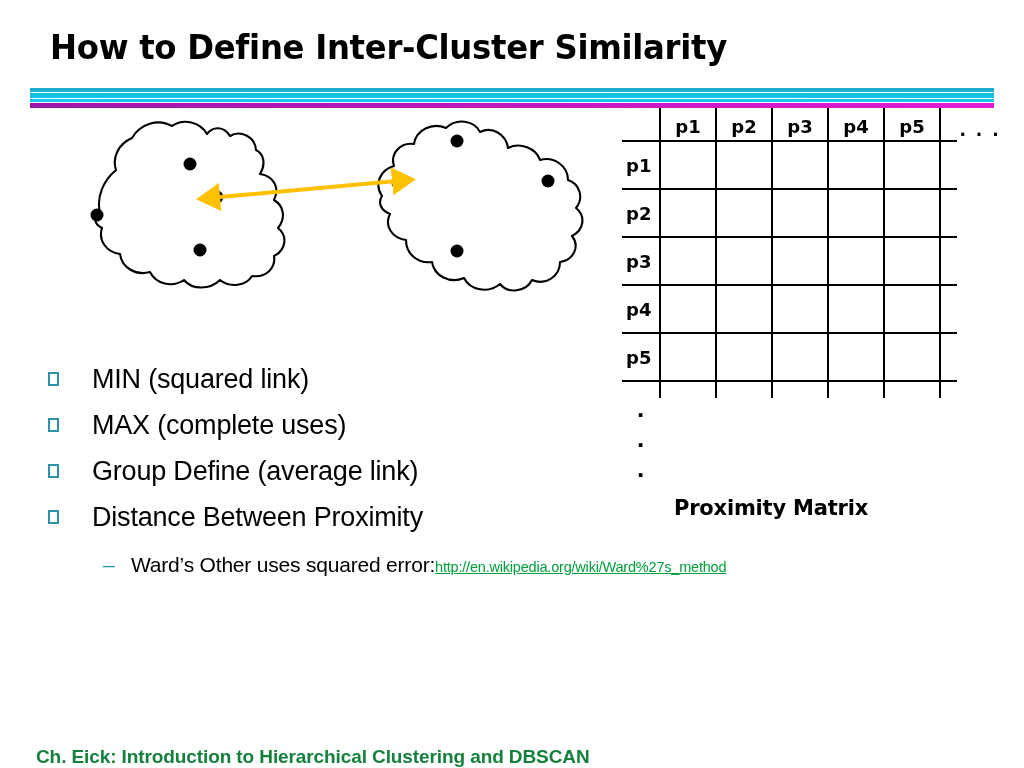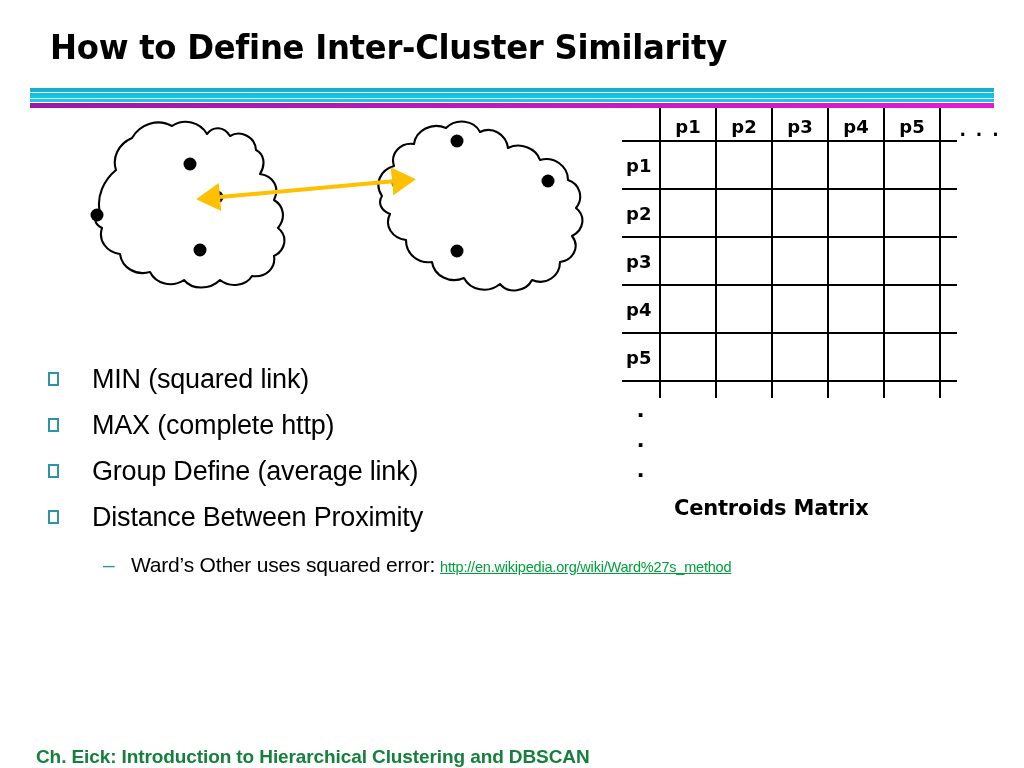--- a/index.html
+++ b/index.html
@@ -111,21 +111,20 @@
     font-size: 21px;
     line-height: 1;
     white-space: nowrap;
     letter-spacing: -0.2px;
   }
   #ward-link {
     font-size: 14.5px;
     color: #00A03C;
     text-decoration: underline;
     letter-spacing: -0.2px;
-    margin-left: 5px;
   }
 
   
   #proximity-matrix {
     position: absolute;
     left: 612px;
     top: 108px;
     width: 400px;
     height: 300px;
     text-decoration: underline;
@@ -235,21 +234,21 @@
 
 <div id="bullet-list">
 
   <div class="bullet-row">
     <span class="bullet-marker"><span class="sq"></span></span>
     <span class="bullet-text"><span class="red">MIN</span><span> (squared link)</span></span>
   </div>
 
   <div class="bullet-row">
     <span class="bullet-marker"><span class="sq"></span></span>
-    <span class="bullet-text">MAX (complete http)</span>
+    <span class="bullet-text">MAX (complete uses)</span>
   </div>
 
   <div class="bullet-row">
     <span class="bullet-marker"><span class="sq"></span></span>
     <span class="bullet-text">Group Define (average link)</span>
   </div>
 
   <div class="bullet-row">
     <span class="bullet-marker"><span class="sq"></span></span>
     <span class="bullet-text">Distance Between Proximity</span>
@@ -301,15 +300,15 @@
       <text x="14" y="256">p5</text>
     </g>
   </svg>
 
   
   <span class="vdot" style="left:25px; top:287px;">.</span>
   <span class="vdot" style="left:25px; top:317px;">.</span>
   <span class="vdot" style="left:25px; top:347px;">.</span>
 </div>
 
-<div id="matrix-caption">Centroids Matrix</div>
+<div id="matrix-caption">Proximity Matrix</div>
 
 <div id="footer-note">Ch. Eick: Introduction to Hierarchical Clustering and DBSCAN</div>
 
 </body></html>

